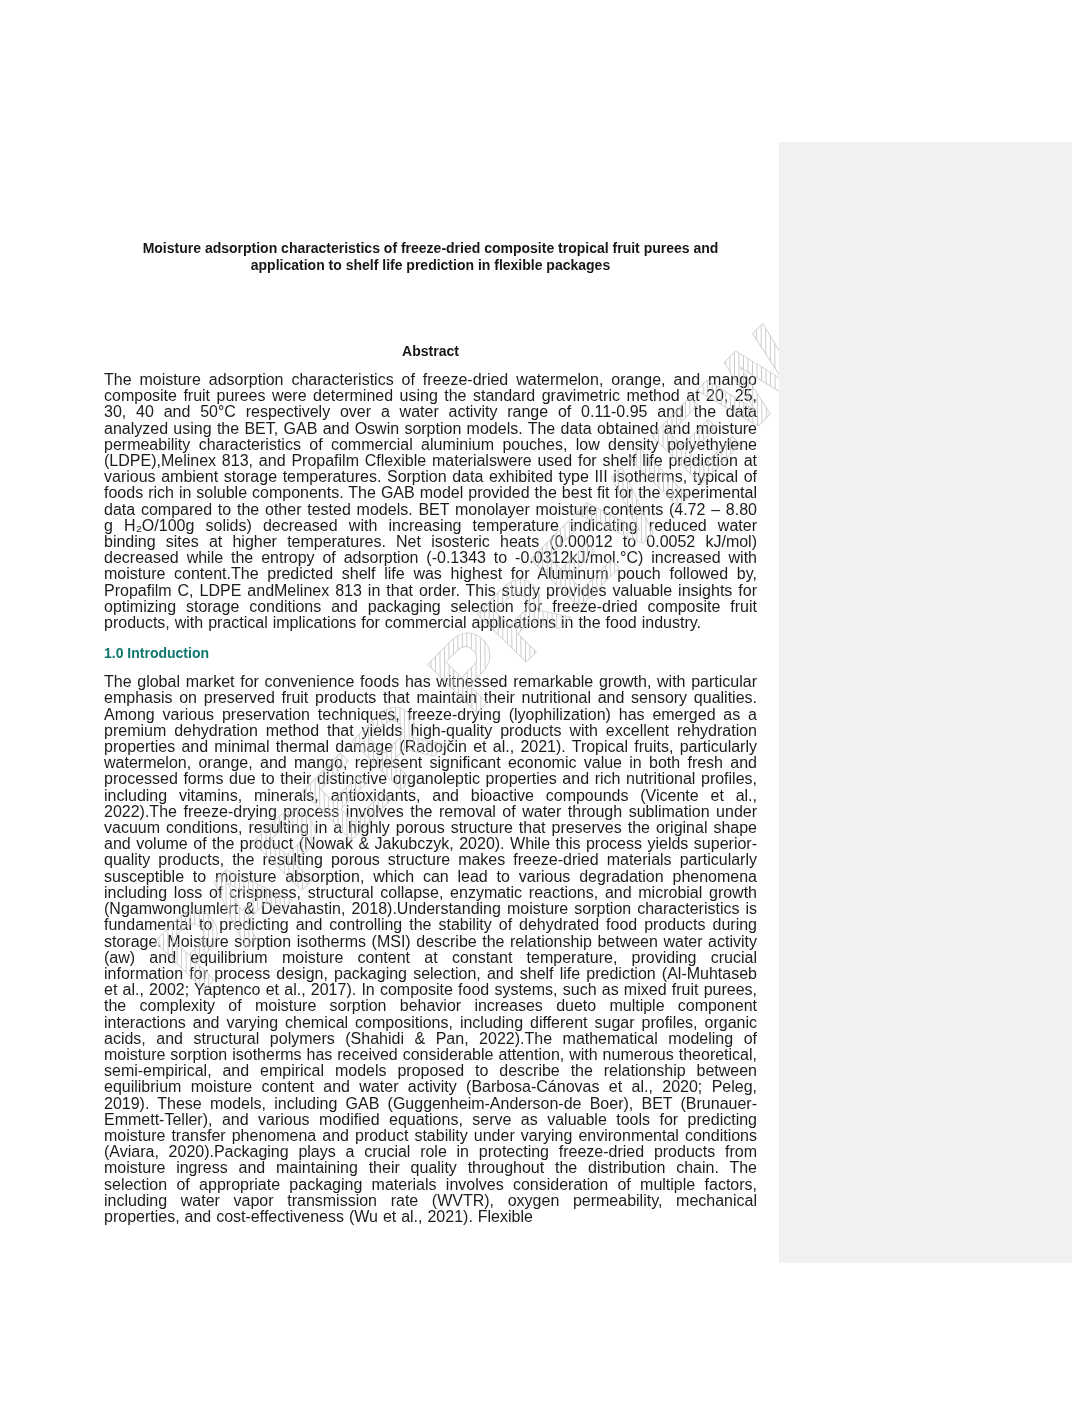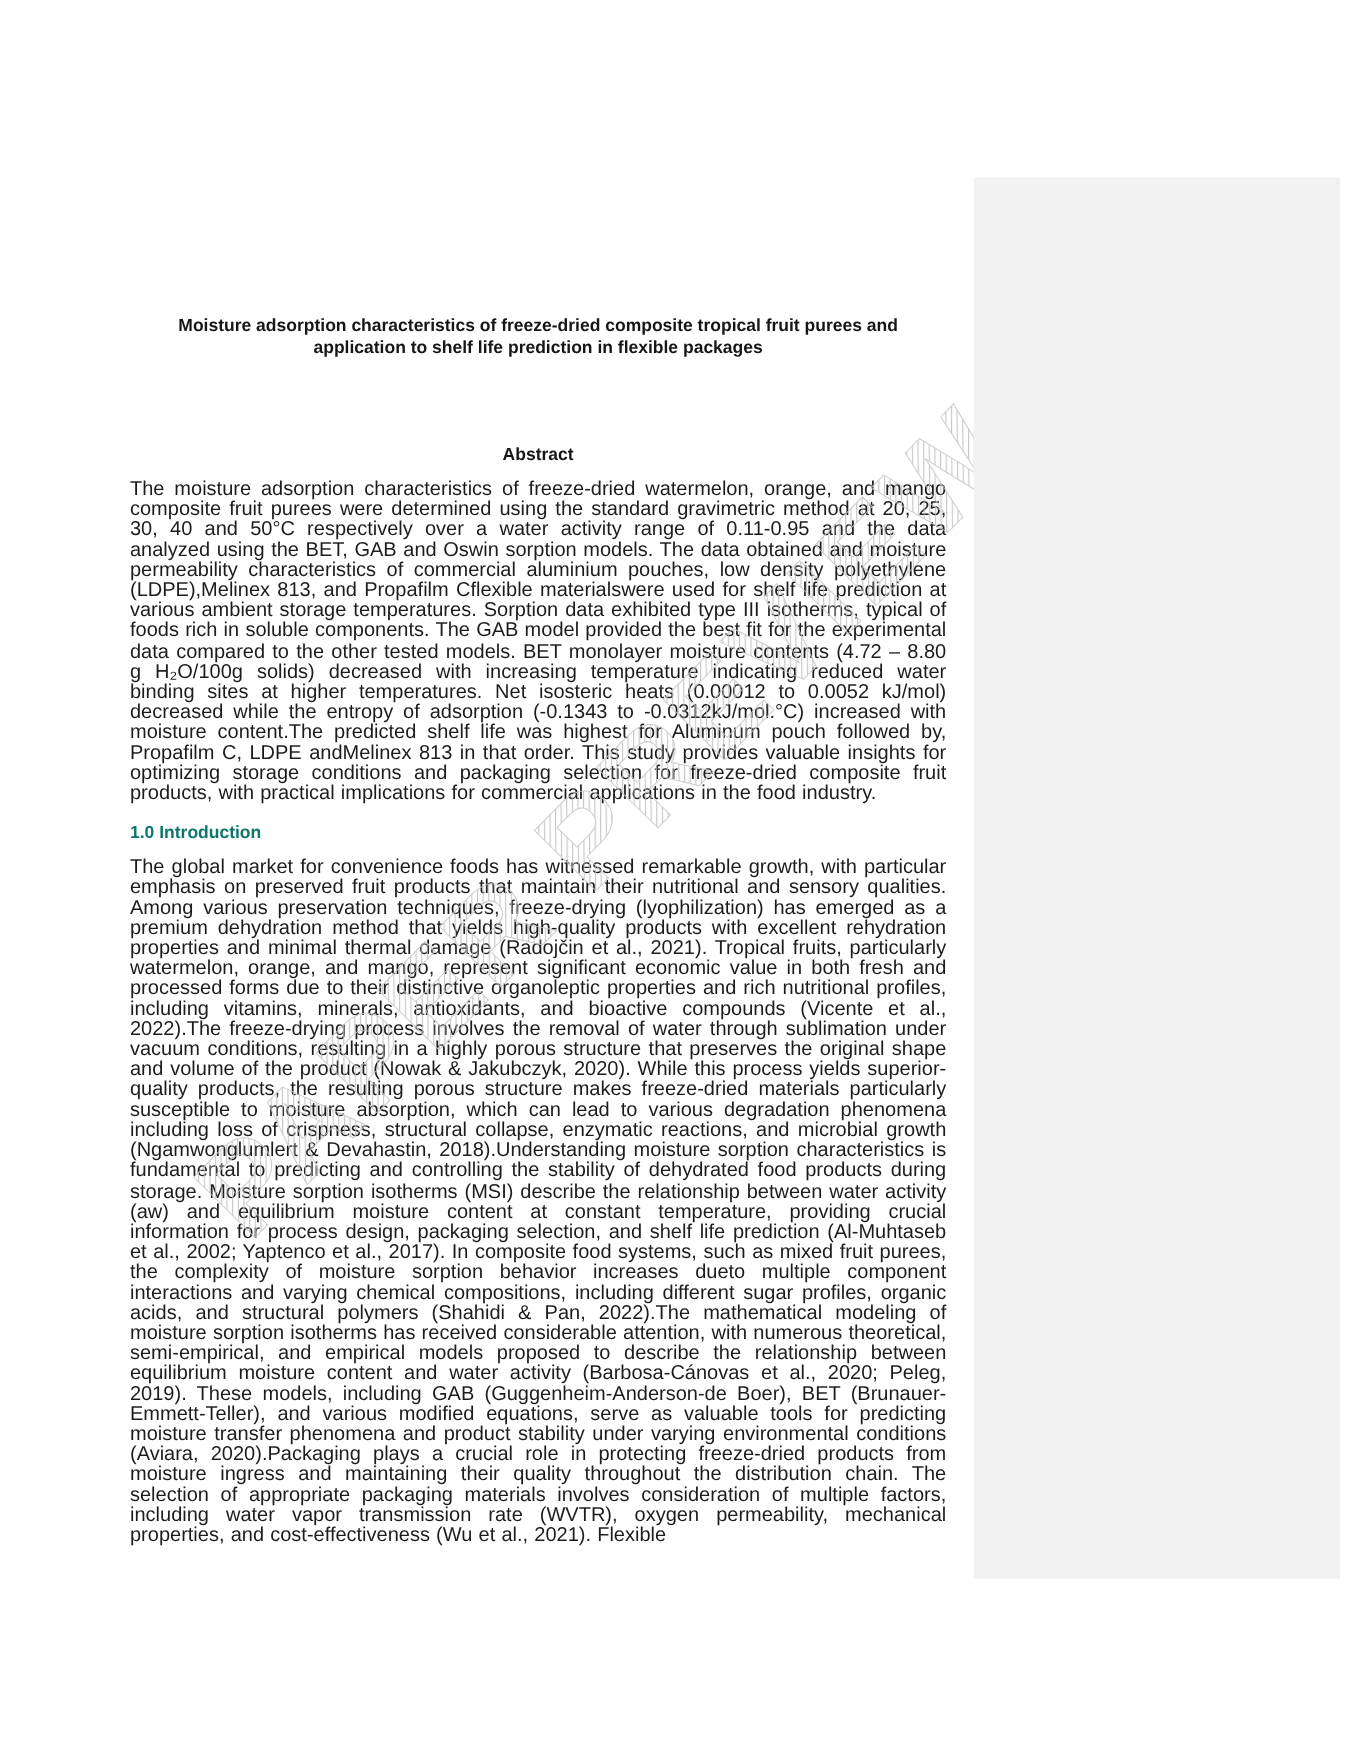--- a/index.html
+++ b/index.html
@@ -17,21 +17,21 @@
     color: #1c1c1c;
   }
   .content {
     position: absolute;
     left: 104px;
     top: 240px;
     width: 653px;
     z-index: 1;
   }
   .paper-title {
-    margin: 12px;
+    margin: 0;
     font-size: 14px;
     font-weight: bold;
     line-height: 16.5px;
     text-align: center;
     color: #161616;
   }
   .abstract-heading {
     margin: 70px 0 0 0;
     font-size: 14px;
     font-weight: bold;

